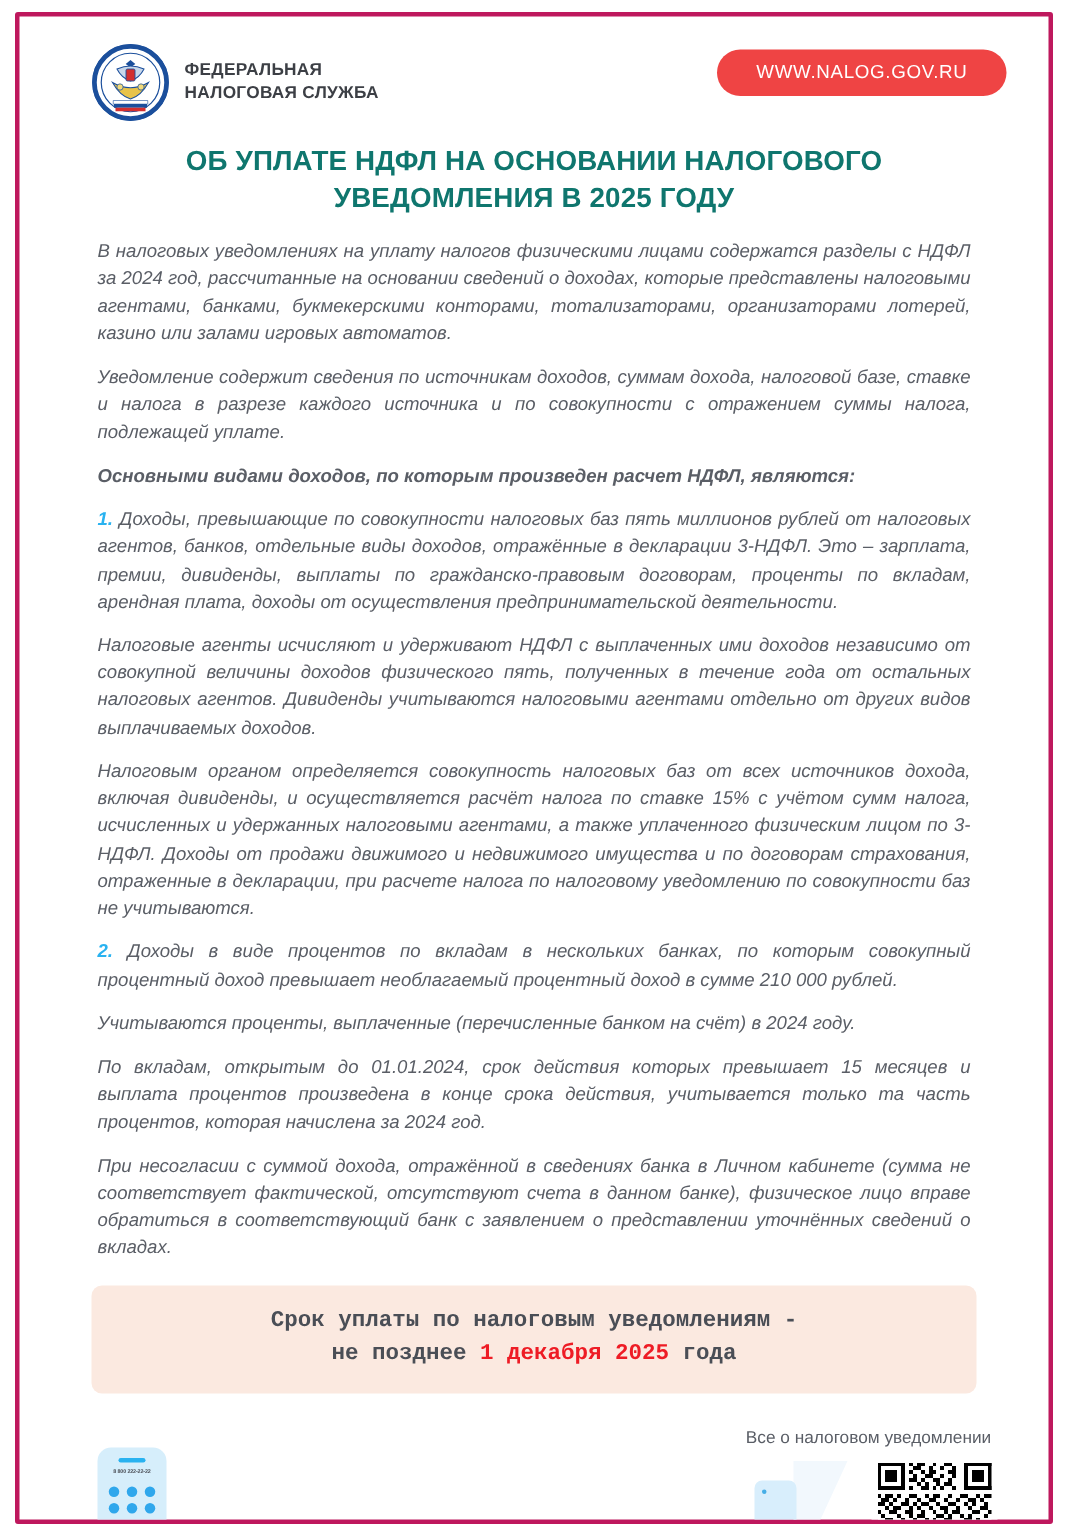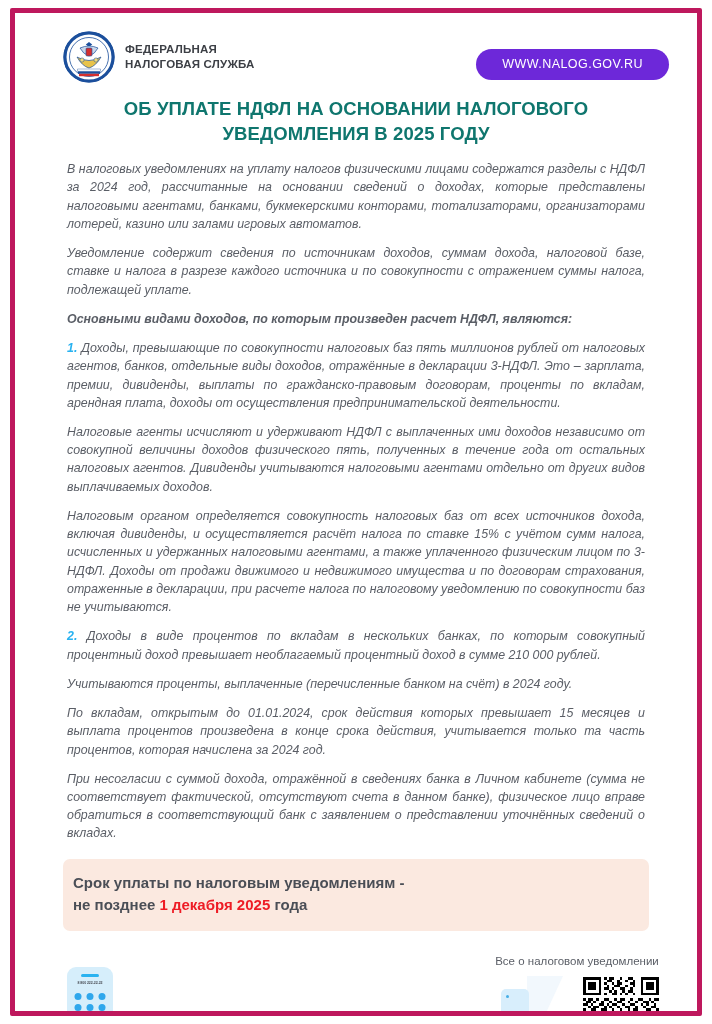--- a/index.html
+++ b/index.html
@@ -15,21 +15,21 @@
     overflow: hidden;
     position: relative;
   }
   .page {
     position: absolute;
     left: 10px;
     top: 8px;
     width: 692px;
     height: 1008px;
     background: #ffffff;
-    border: 5px solid #be185d;
+    border: 3px solid #be185d;
     border-radius: 2px;
     box-sizing: border-box;
     overflow: hidden;
   }
 
   
   .header {
     position: relative;
     height: 78px;
     padding: 18px 24px 0 48px;
@@ -52,22 +52,22 @@
     font-size: 11.5px;
     font-weight: bold;
     line-height: 1.28;
     letter-spacing: .2px;
     color: #3c3f45;
     white-space: pre-line;
   }
   .url-badge {
     position: absolute;
     right: 28px;
-    top: 36px;
-    background: #6d28d9;
+    top: 22px;
+    background: #ef4444;
     color: #ffffff;
     font-size: 12.5px;
     letter-spacing: .45px;
     font-weight: normal;
     padding: 8px 26px 9px;
     border-radius: 16px;
     white-space: nowrap;
   }
 
   
@@ -104,25 +104,26 @@
     color: #29b2f0;
     font-weight: bold;
   }
 
   
   .deadline {
     margin: 16px 48px 0 48px;
     background: #fbe9e0;
     border-radius: 7px;
     padding: 13px 10px 14px;
-    text-align: left;
+    text-align: center;
     font-size: 15px;
     font-weight: bold;
     line-height: 1.5;
     color: #4a4e56;
+    font-family: Liberation Mono, monospace;
   }
   .deadline .red { color: #ee1c25; }
 
   
   .footer {
     margin-top: 22px;
     padding: 0 30px 0 52px;
     display: flex;
     align-items: flex-start;
     justify-content: space-between;

